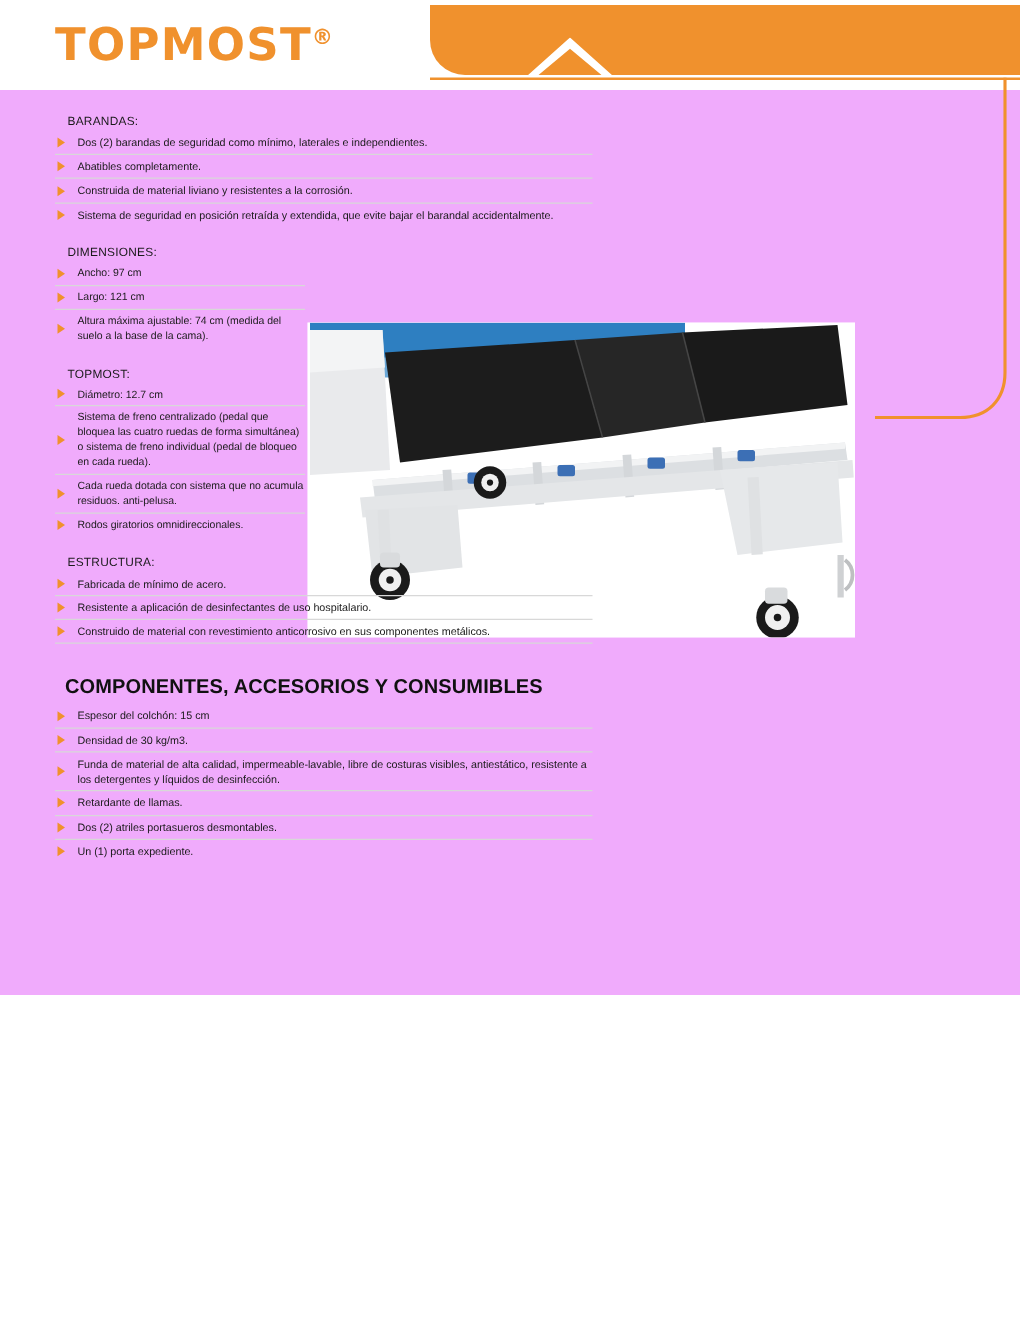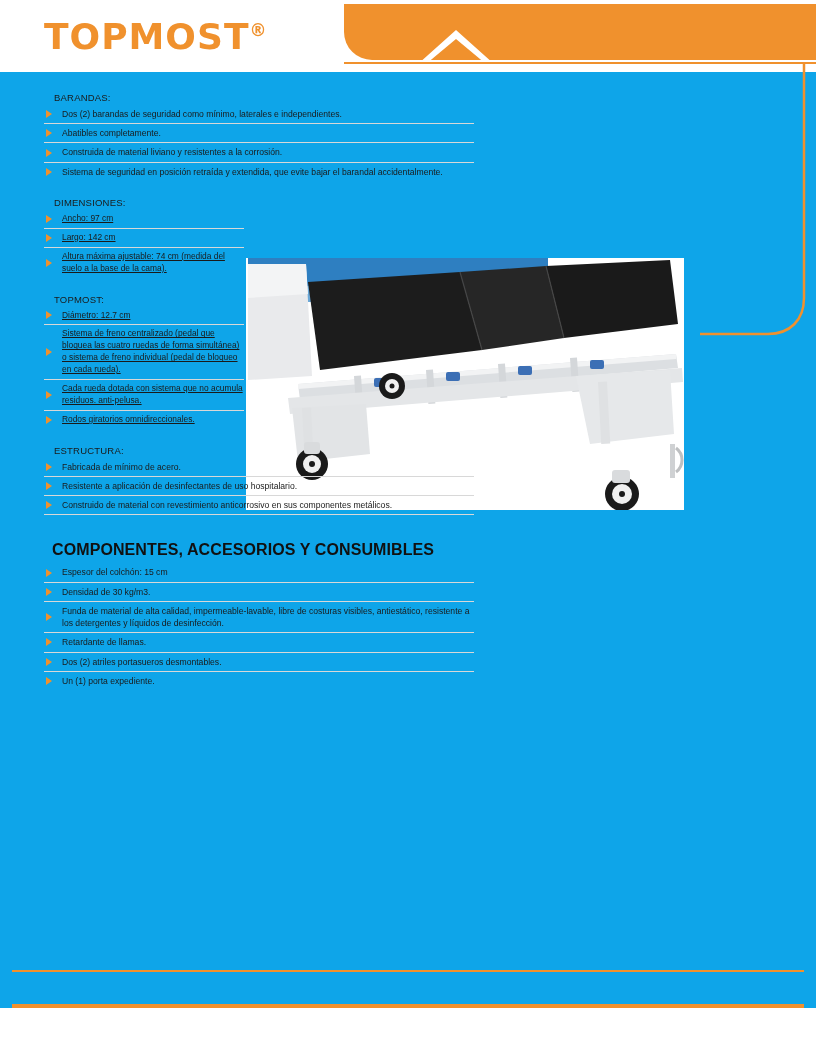--- a/index.html
+++ b/index.html
@@ -4,23 +4,23 @@
 <style>
   * { box-sizing: border-box; }
   html, body {
     margin: 0; padding: 0;
     width: 816px; height: 1056px;
     background: #ffffff;
     font-family: "Liberation Sans", sans-serif;
   }
   .page {
     position: relative;
-    width: 816px; height: 1008px;
+    width: 816px; height: 796px;
     overflow: hidden;
-    background: #0ea5e9;
+    background: #f0abfc;
     padding-left: 24px;
   }
 
   
   .header-band {
     position: absolute;
     top: 0; left: 0;
     width: 816px; height: 72px;
     background: #ffffff;
   }
@@ -105,21 +105,21 @@
     top: 50%;
     transform: translateY(-50%);
     width: 0; height: 0;
     border-left: 6px solid #f0912d;
     border-top: 4px solid transparent;
     border-bottom: 4px solid transparent;
   }
 
   
   .narrow { width: 200px; }
-  .narrow .row { font-size: 8.4px; text-decoration: underline; }
+  .narrow .row { font-size: 8.4px; }
 
   
   .big-head {
     font-size: 16px;
     font-weight: bold;
     color: #111;
     margin: 26px 0 4px 8px;
     letter-spacing: .1px;
   }
   .wide { width: 430px; }
@@ -261,21 +261,21 @@
     <div class="spacer-sm"></div>
 
     <div class="narrow">
       <div class="sec-title">DIMENSIONES:</div>
       <div class="row">
         <span class="arrow"></span>
         <span>Ancho:  97 cm</span>
       </div>
       <div class="row">
         <span class="arrow"></span>
-        <span>Largo: 142 cm</span>
+        <span>Largo: 121 cm</span>
       </div>
       <div class="row nb">
         <span class="arrow"></span>
         <span>Altura  máxima ajustable: 74 cm (medida del suelo  a  la base de la cama).</span>
       </div>
     </div>
 
     <div class="spacer-sm"></div>
 
     <div class="narrow">

